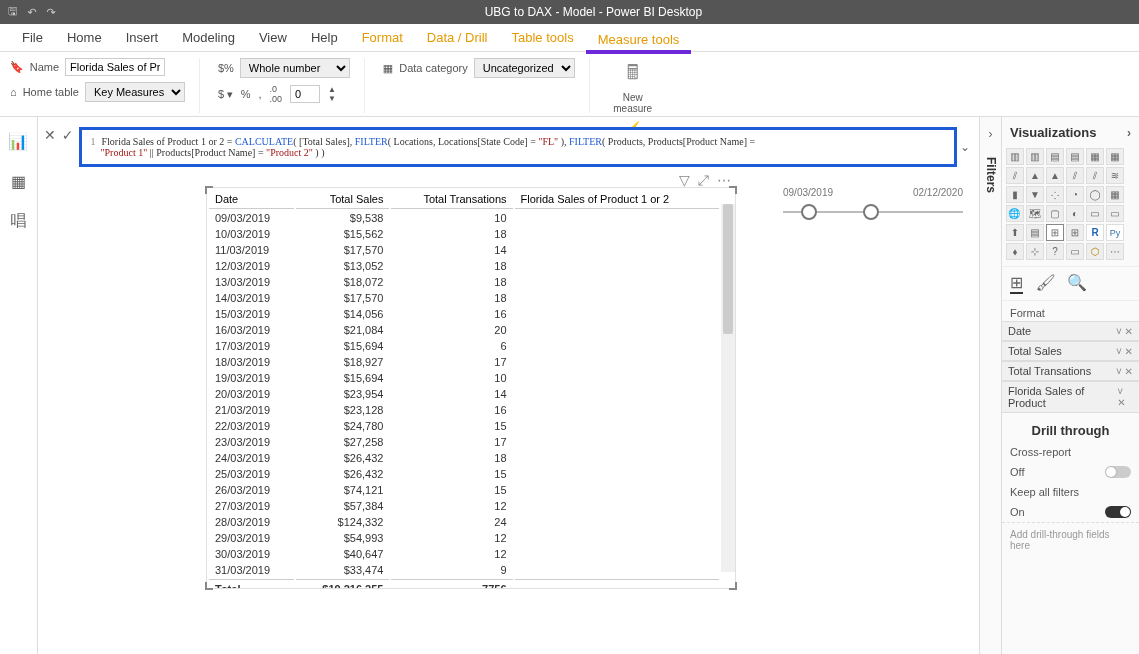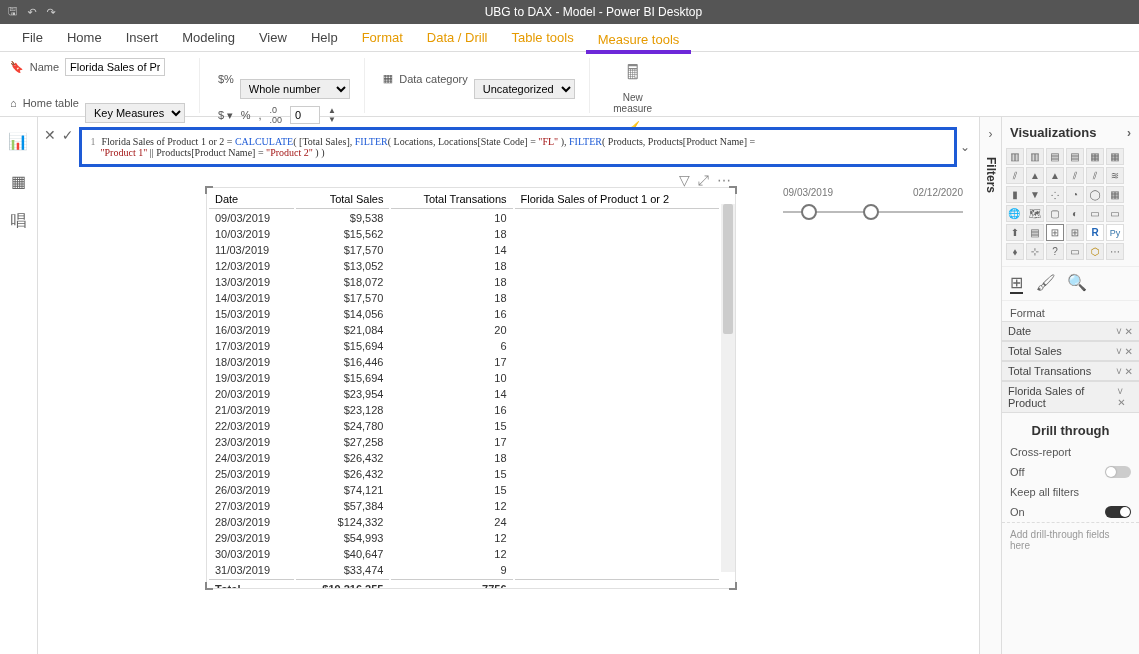--- a/index.html
+++ b/index.html
@@ -15,21 +15,21 @@
 .menubar { height: 28px; display: flex; align-items: center; border-bottom: 1px solid #ddd; padding: 0 10px; font-size: 13px; }
 .menubar .menu-item { padding: 10px 12px; color: #444; cursor: pointer; }
 .menubar .menu-item.active { color: #e59a00; border-bottom: 4px solid #6d28d9; padding-bottom: 3px; }
 .menubar .menu-item.orange { color: #e59a00; }
 
 
 .ribbon { height: 65px; border-bottom: 1px solid #ddd; display: flex; align-items: flex-start; padding: 6px 10px 0 10px; gap: 18px; font-size: 11px; color: #555; }
 .ribbon .group { display: flex; flex-direction: column; gap: 6px; border-right: 1px solid #eee; padding-right: 14px; height: 55px; }
 .ribbon .row { display: flex; align-items: center; gap: 6px; }
 .ribbon input, .ribbon select { font-size: 11px; padding: 2px 4px; border: 1px solid #ccc; }
-.ribbon select { width: 100px; margin-top: 21px; }
+.ribbon select { width: 100px; }
 .calc-group { display:flex; gap:8px; align-items: center; }
 .calc-btn { display:flex; flex-direction:column; align-items:center; font-size:10px; text-align:center; cursor:pointer; }
 .calc-btn .icon-large { font-size: 20px; color: #888; }
 
 
 .left-strip { position: absolute; left:0; top:117px; bottom:0; width: 38px; border-right: 1px solid #ddd; display:flex; flex-direction:column; align-items:center; padding-top:14px; gap:20px; }
 .left-strip div { width:20px; height:20px; color:#666; font-size:16px; cursor:pointer; display:flex; align-items:center; justify-content:center; }
 
 
 .canvas { position:absolute; left:38px; top:117px; right:160px; bottom:0; }
@@ -273,21 +273,21 @@
               <td></td>
             </tr>
             <tr>
               <td>17/03/2019</td>
               <td class="num">$15,694</td>
               <td class="num">6</td>
               <td></td>
             </tr>
             <tr>
               <td>18/03/2019</td>
-              <td class="num">$16,446</td>
+              <td class="num">$18,927</td>
               <td class="num">17</td>
               <td></td>
             </tr>
             <tr>
               <td>19/03/2019</td>
               <td class="num">$15,694</td>
               <td class="num">10</td>
               <td></td>
             </tr>
             <tr>

